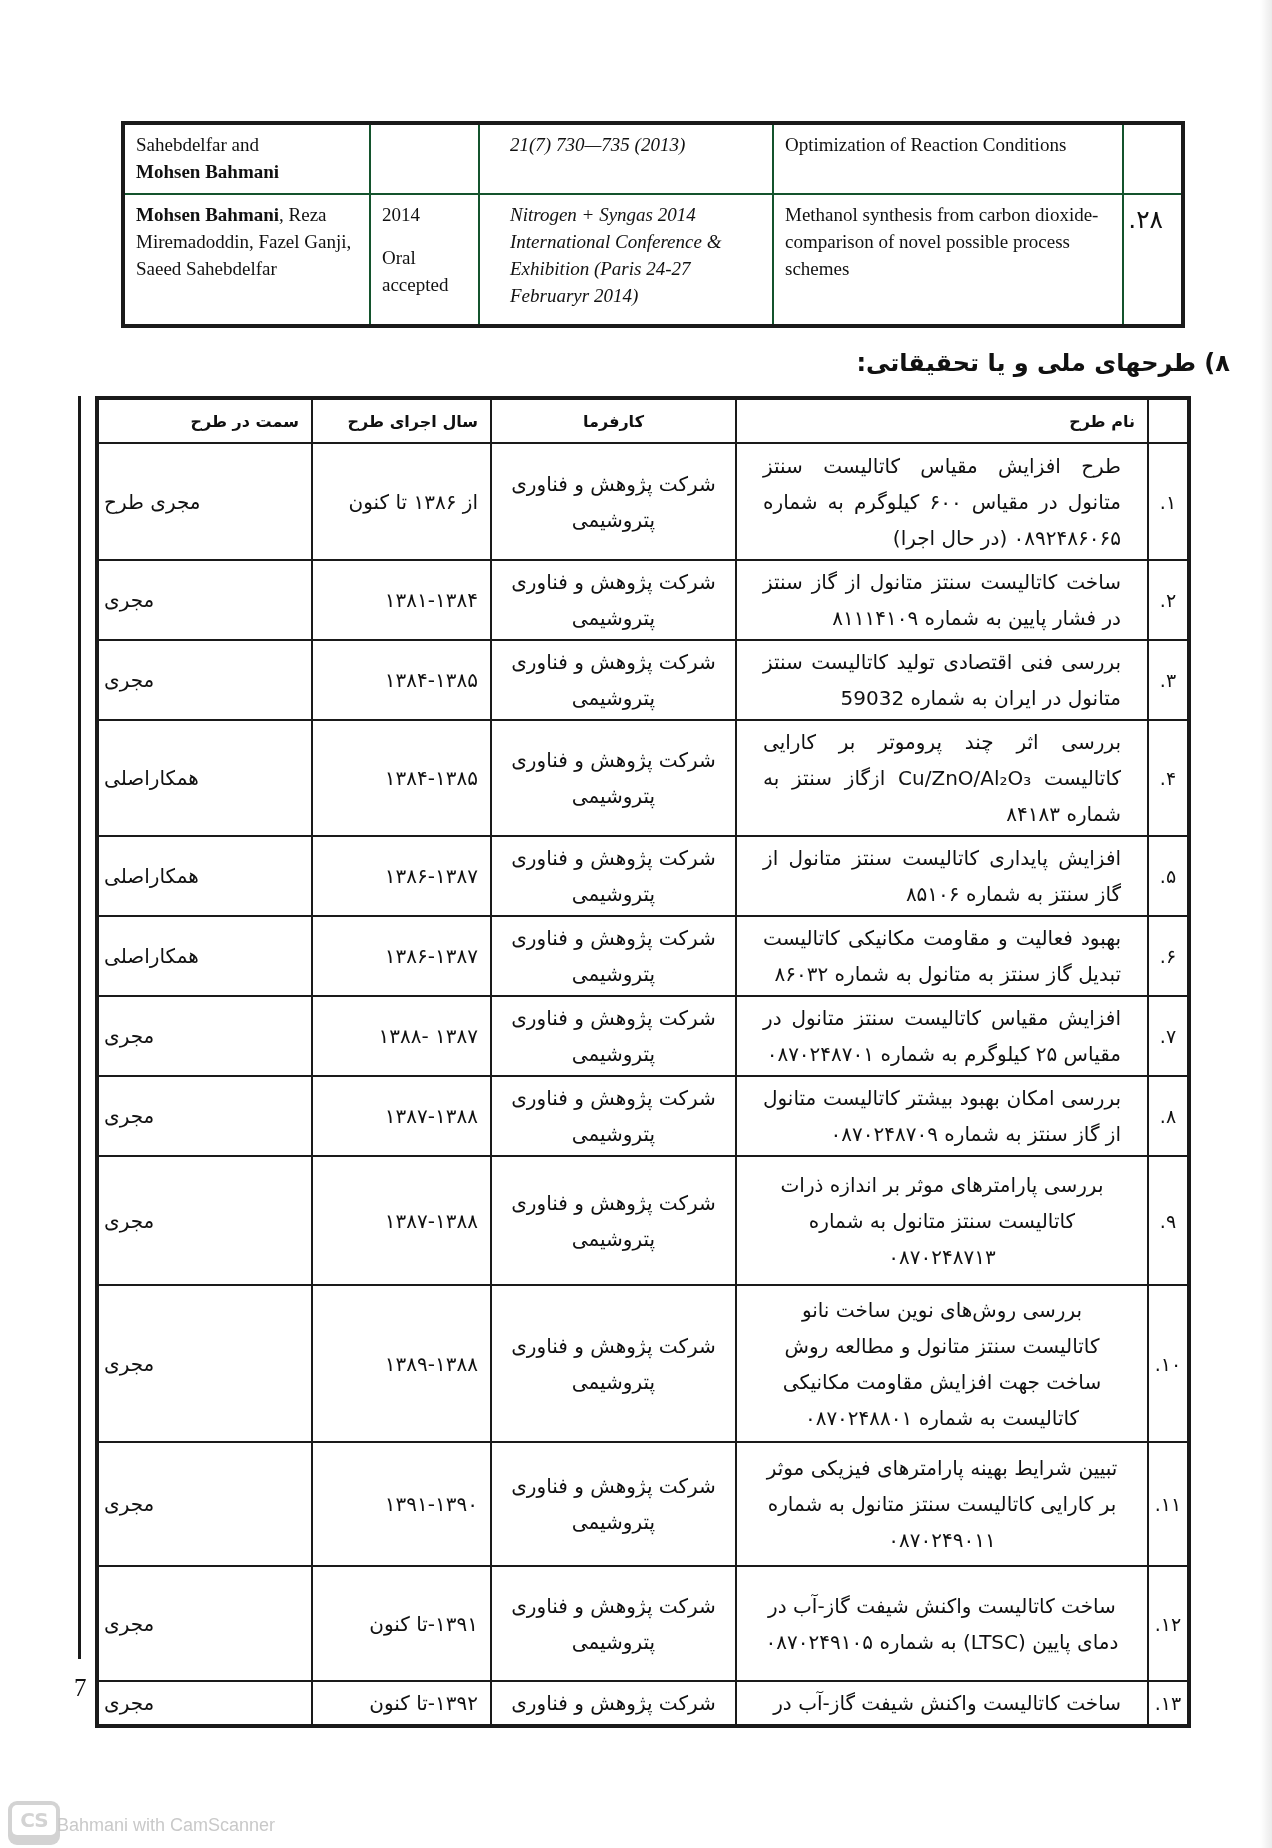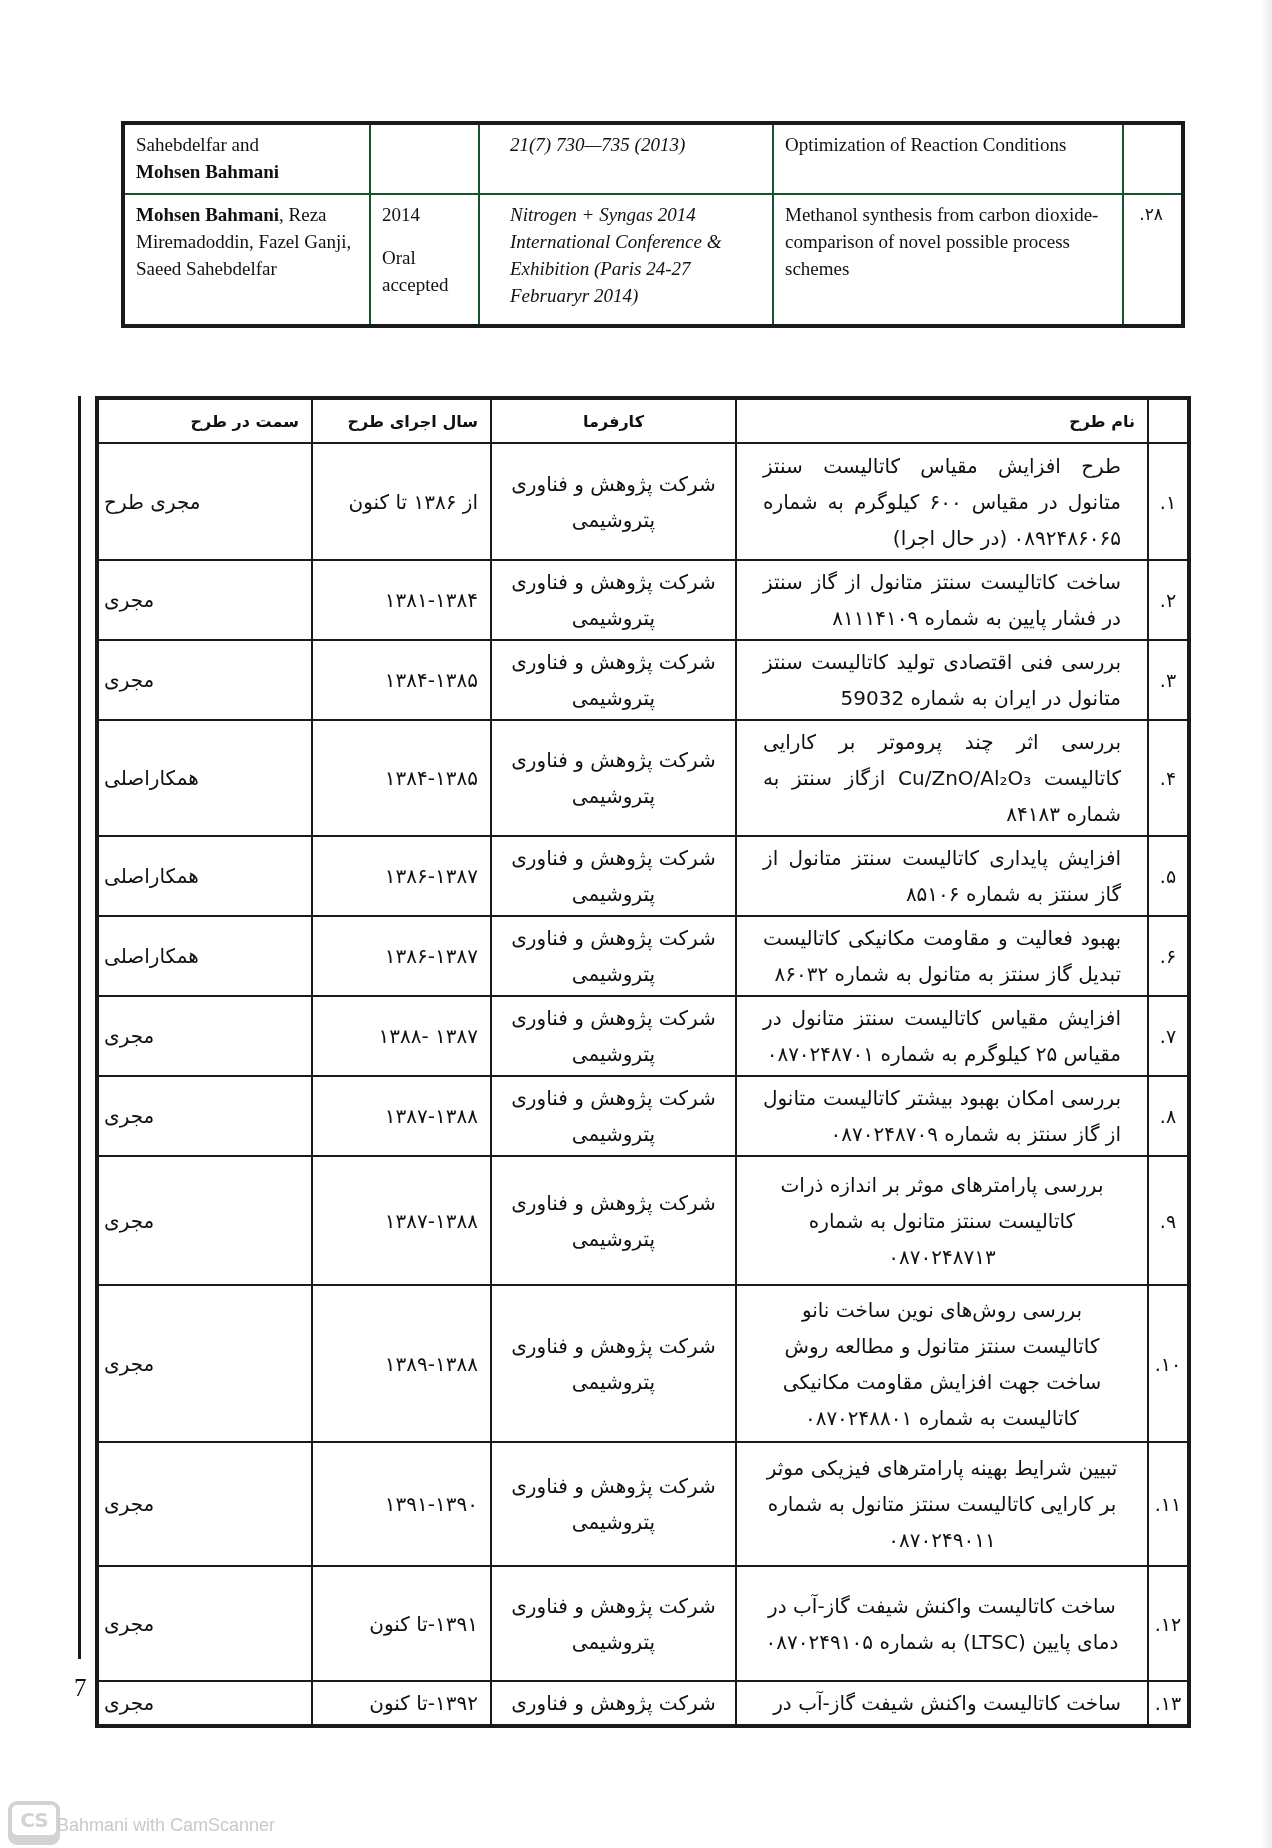--- a/index.html
+++ b/index.html
@@ -24,21 +24,21 @@
     font-family:"Liberation Serif",serif;font-size:19px;line-height:1.42;
     direction:ltr;
   }
   .pub-table td{border:2px solid #14532d;vertical-align:top;padding:7px 11px;}
   .pub-table{border:4px solid #1a1a1a;}
   .pub-table tr.pr1{height:63px;}
   .pub-table tr.pr2{height:132px;}
   .pub-table .b{font-weight:bold;}
   .pub-table .blk{display:block;}
   .pub-table .i{font-style:italic;padding-left:30px;}
-  .pub-table td.numc{font-family:"DejaVu Sans",sans-serif;font-size:17px;text-align:center;padding:7px 18px;}
+  .pub-table td.numc{font-family:"DejaVu Sans",sans-serif;font-size:25px;text-align:center;padding:7px 18px;}
   .pub-table .status{margin-top:16px;}
 
   
   .section-heading{
     position:absolute;top:349px;right:42px;
     direction:rtl;font-weight:bold;font-size:24px;white-space:nowrap;
   }
 
   
   .left-rule{
@@ -120,20 +120,21 @@
         <div>2014</div>
         <div class="status">Oral accepted</div>
       </td>
       <td class="i">Nitrogen + Syngas 2014 International Conference &amp; Exhibition (Paris 24-27 Februaryr 2014)</td>
       <td>Methanol synthesis from carbon dioxide- comparison of novel possible process schemes</td>
       <td class="numc" dir="rtl">۲۸.</td>
     </tr>
   </tbody>
     </table>
 
+  <div class="section-heading">۸) طرحهای ملی و یا تحقیقاتی:</div>
 
   <div class="left-rule"></div>
   <table class="proj-table">
     <colgroup>
       <col style="width:41px">
         <col style="width:412px">
         <col style="width:245px">
         <col style="width:179px">
         <col style="width:215px">
     </colgroup>

